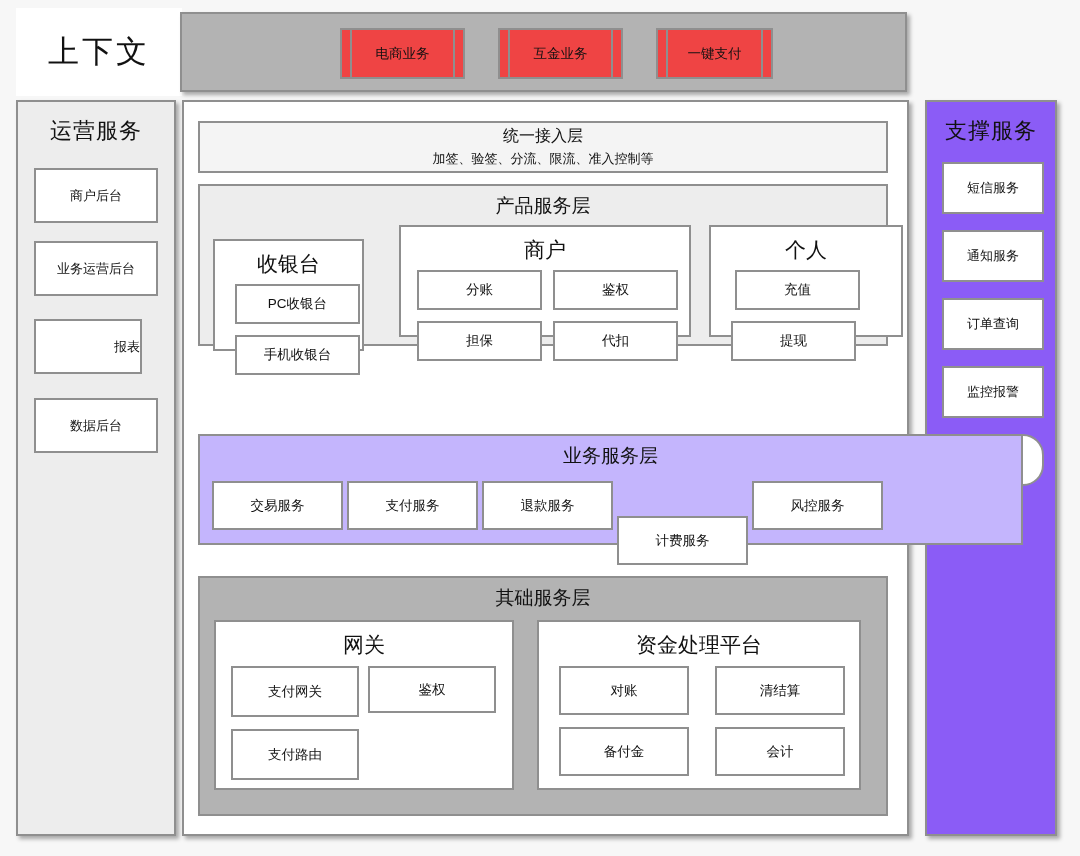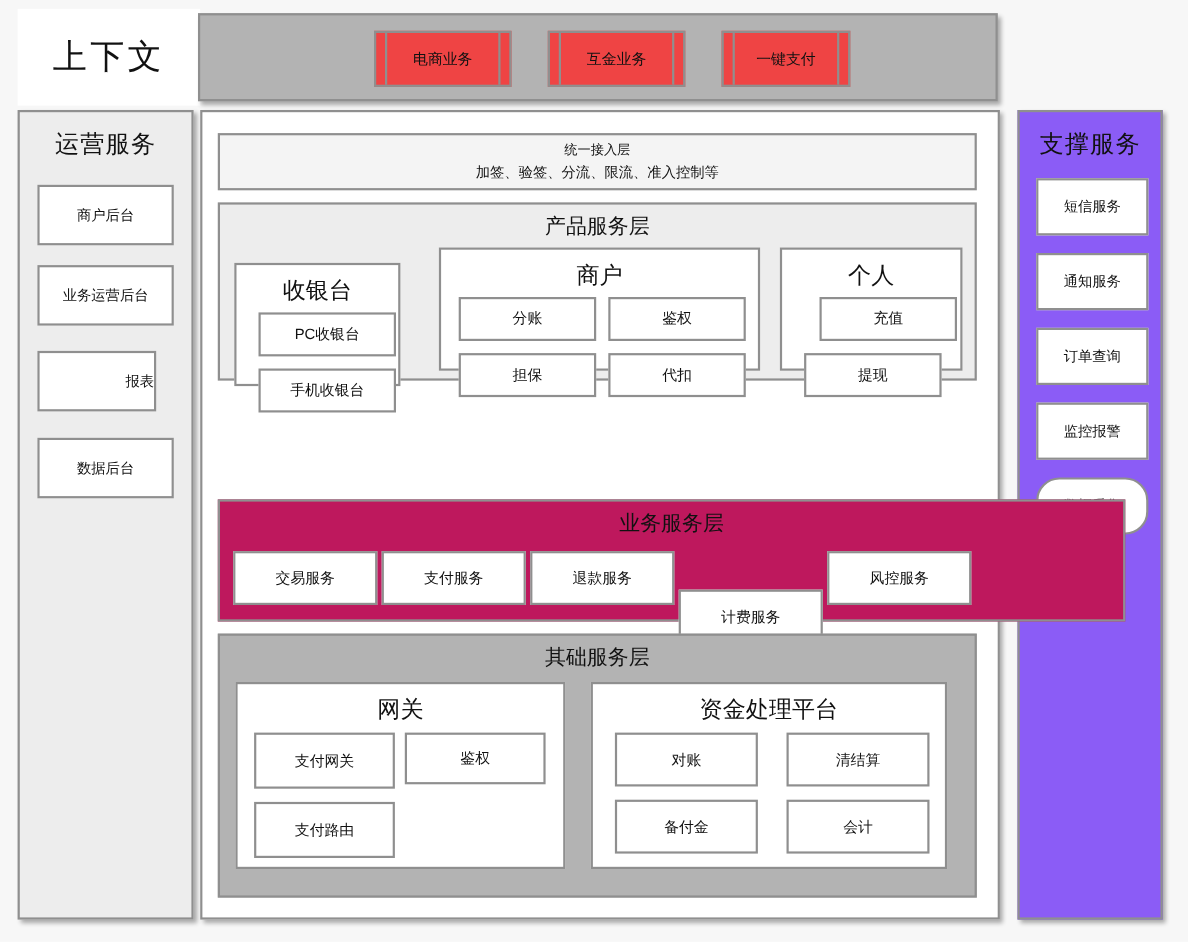--- a/index.html
+++ b/index.html
@@ -32,21 +32,21 @@
     align-items: center;
     justify-content: center;
     text-align: center;
   }
 
   
   .t-context { font-size: 31px; letter-spacing: 3px; font-weight: 400; }
   .t-panel   { font-size: 22px; letter-spacing: 1px; }
   .t-layer   { font-size: 19px; font-family: Liberation Mono, monospace; }
   .t-group   { font-size: 21px; }
-  .t-access1 { font-size: 12px; }
+  .t-access1 { font-size: 16px; }
   .t-access2 { font-size: 13px; }
 
   
   #context-title {
     position: absolute;
     left: 16px; top: 8px;
     width: 166px; height: 88px;
     background: #ffffff;
   }
 
@@ -100,21 +100,21 @@
 
   #access-layer {
     left: 14px; top: 19px; width: 690px; height: 52px;
     background: #f4f4f4;
     display: flex; flex-direction: column;
     align-items: center; justify-content: center;
     gap: 3px;
   }
 
   #product-layer { left: 14px; top: 82px;  width: 690px; height: 162px; background: #ededed; }
-  #biz-layer     { left: 14px; top: 352px; width: 825px; height: 111px; background: #be185d; }
+  #biz-layer     { left: 14px; top: 332px; width: 825px; height: 111px; background: #c4b5fd; }
   #base-layer    { left: 14px; top: 474px; width: 690px; height: 240px; background: #b3b3b3; }
 
   .layer-title {
     position: absolute; left: 0; right: 0; top: 6px; height: 28px;
     display: flex; align-items: center; justify-content: center;
   }
 
   .group-box {
     box-sizing: border-box;
     position: absolute;
@@ -227,25 +227,25 @@
         <span>鉴权</span>
       </div>
       <div class="leaf" style="left:16px;  top:94px; width:125px; height:40px;">
         <span>担保</span>
       </div>
       <div class="leaf" style="left:152px; top:94px; width:125px; height:40px;">
         <span>代扣</span>
       </div>
     </div>
 
-    <div class="group-box" style="left:509px; top:39px; width:166px; height:112px;">
+    <div class="group-box" style="left:509px; top:39px; width:194px; height:112px;">
       <div class="group-title">
         <span class="t-group">个人</span>
       </div>
-      <div class="leaf" style="left:34px; top:43px; width:125px; height:40px;">
+      <div class="leaf" style="left:24px; top:43px; width:125px; height:40px;">
         <span>充值</span>
       </div>
       <div class="leaf" style="left:20px; top:94px; width:125px; height:40px;">
         <span>提现</span>
       </div>
     </div>
   </div>
 
   <div id="biz-layer" class="bx gray">
     <div class="layer-title">

